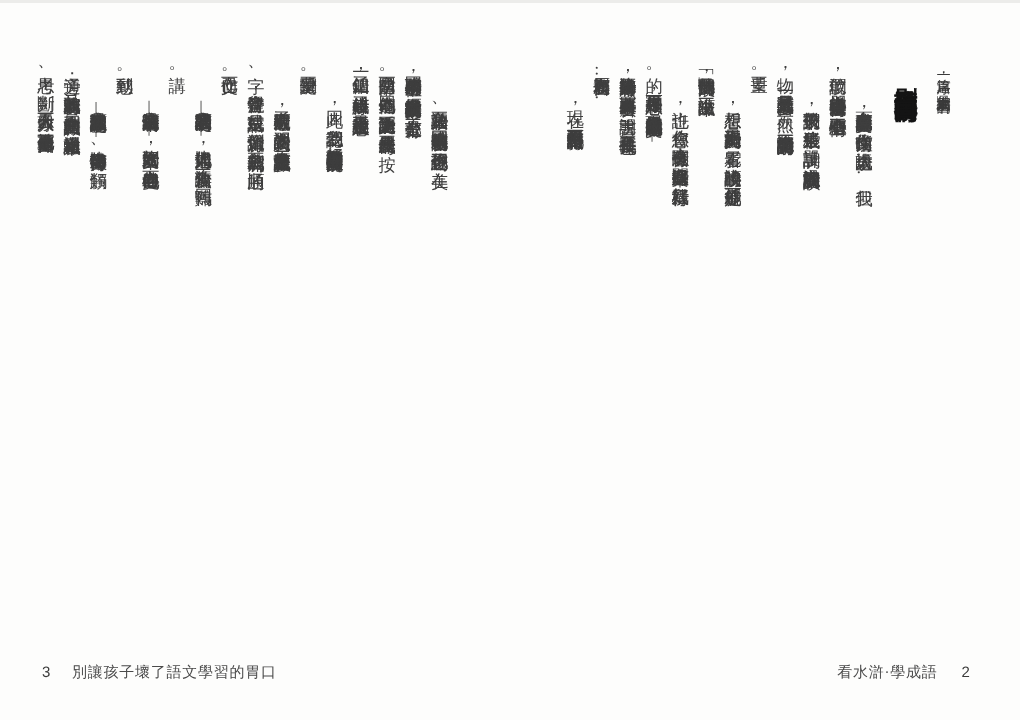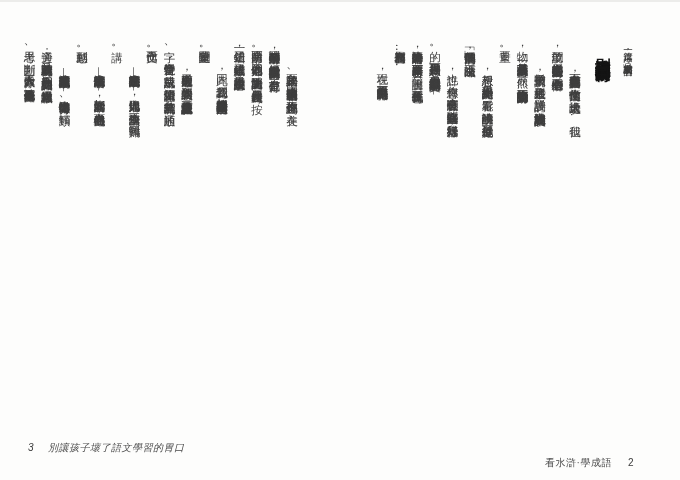--- a/index.html
+++ b/index.html
@@ -63,22 +63,22 @@
 
   
   .footer {
     position: absolute;
     top: 441px;
     font-size: 10px;
     letter-spacing: 0.5px;
     color: #4a4a4a;
     white-space: nowrap;
   }
-  .footer-left { left: 28px; font-style: italic; }
-  .footer-right { right: 46px; margin-top: 15px; }
+  .footer-left { left: 28px; }
+  .footer-right { right: 33px; }
   .footer .pagenum { font-family: "Liberation Sans", sans-serif; font-size: 10px; color: #3a3a3a; }
   .footer-left .pagenum { margin-right: 14px; }
   .footer-right .pagenum { margin-left: 16px; }
 </style>
 </head>
 <body>
 
 <div class="screen">
   <div class="scan-edge-top"></div>
 

